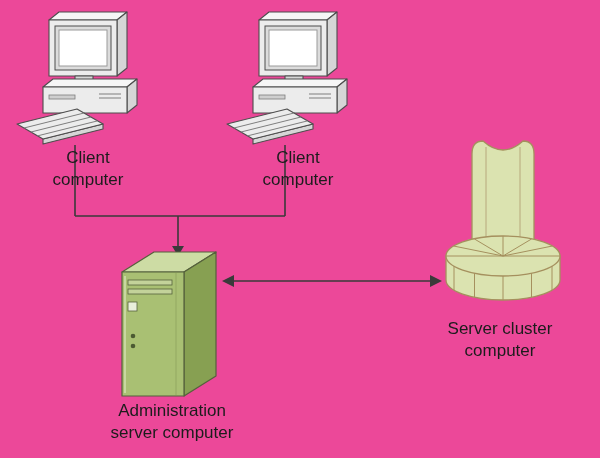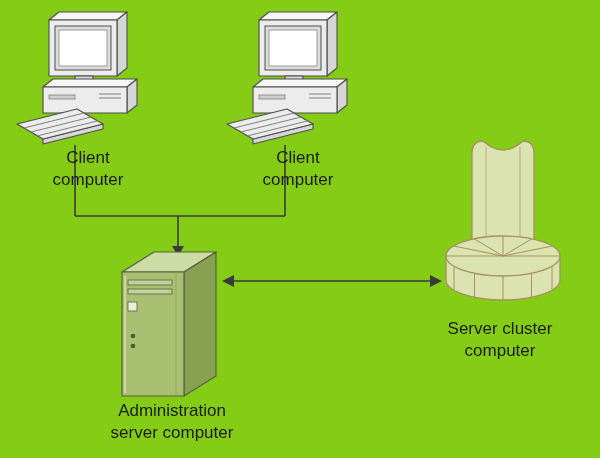--- a/index.html
+++ b/index.html
@@ -1,16 +1,16 @@
 <!DOCTYPE html>
 <html><head>
 <meta charset="utf-8">
 <style>
   html, body { margin: 0; padding: 0; background: #ffffff; }
-  .stage { width: 600px; height: 458px; position: relative; background: #84cc16; overflow: hidden; }
+  .stage { width: 600px; height: 458px; position: relative; background: #ec4899; overflow: hidden; }
 
   
   .face-top   { fill: #f6f6f6; stroke: #4d4d4d; stroke-width: 1.1; stroke-linejoin: round; }
   .face-side  { fill: #d6d6d6; stroke: #4d4d4d; stroke-width: 1.1; stroke-linejoin: round; }
   .face-front { fill: #ececec; stroke: #4d4d4d; stroke-width: 1.1; stroke-linejoin: round; }
   .screen-bevel { fill: #dcdcdc; stroke: #4d4d4d; stroke-width: 1; }
   .screen       { fill: #ffffff; stroke: #9a9a9a; stroke-width: 1; }
   .detail { stroke: #7e7e7e; stroke-width: 1; fill: none; }
   .slot   { fill: #cfcfcf; stroke: #7e7e7e; stroke-width: 0.8; }
 

